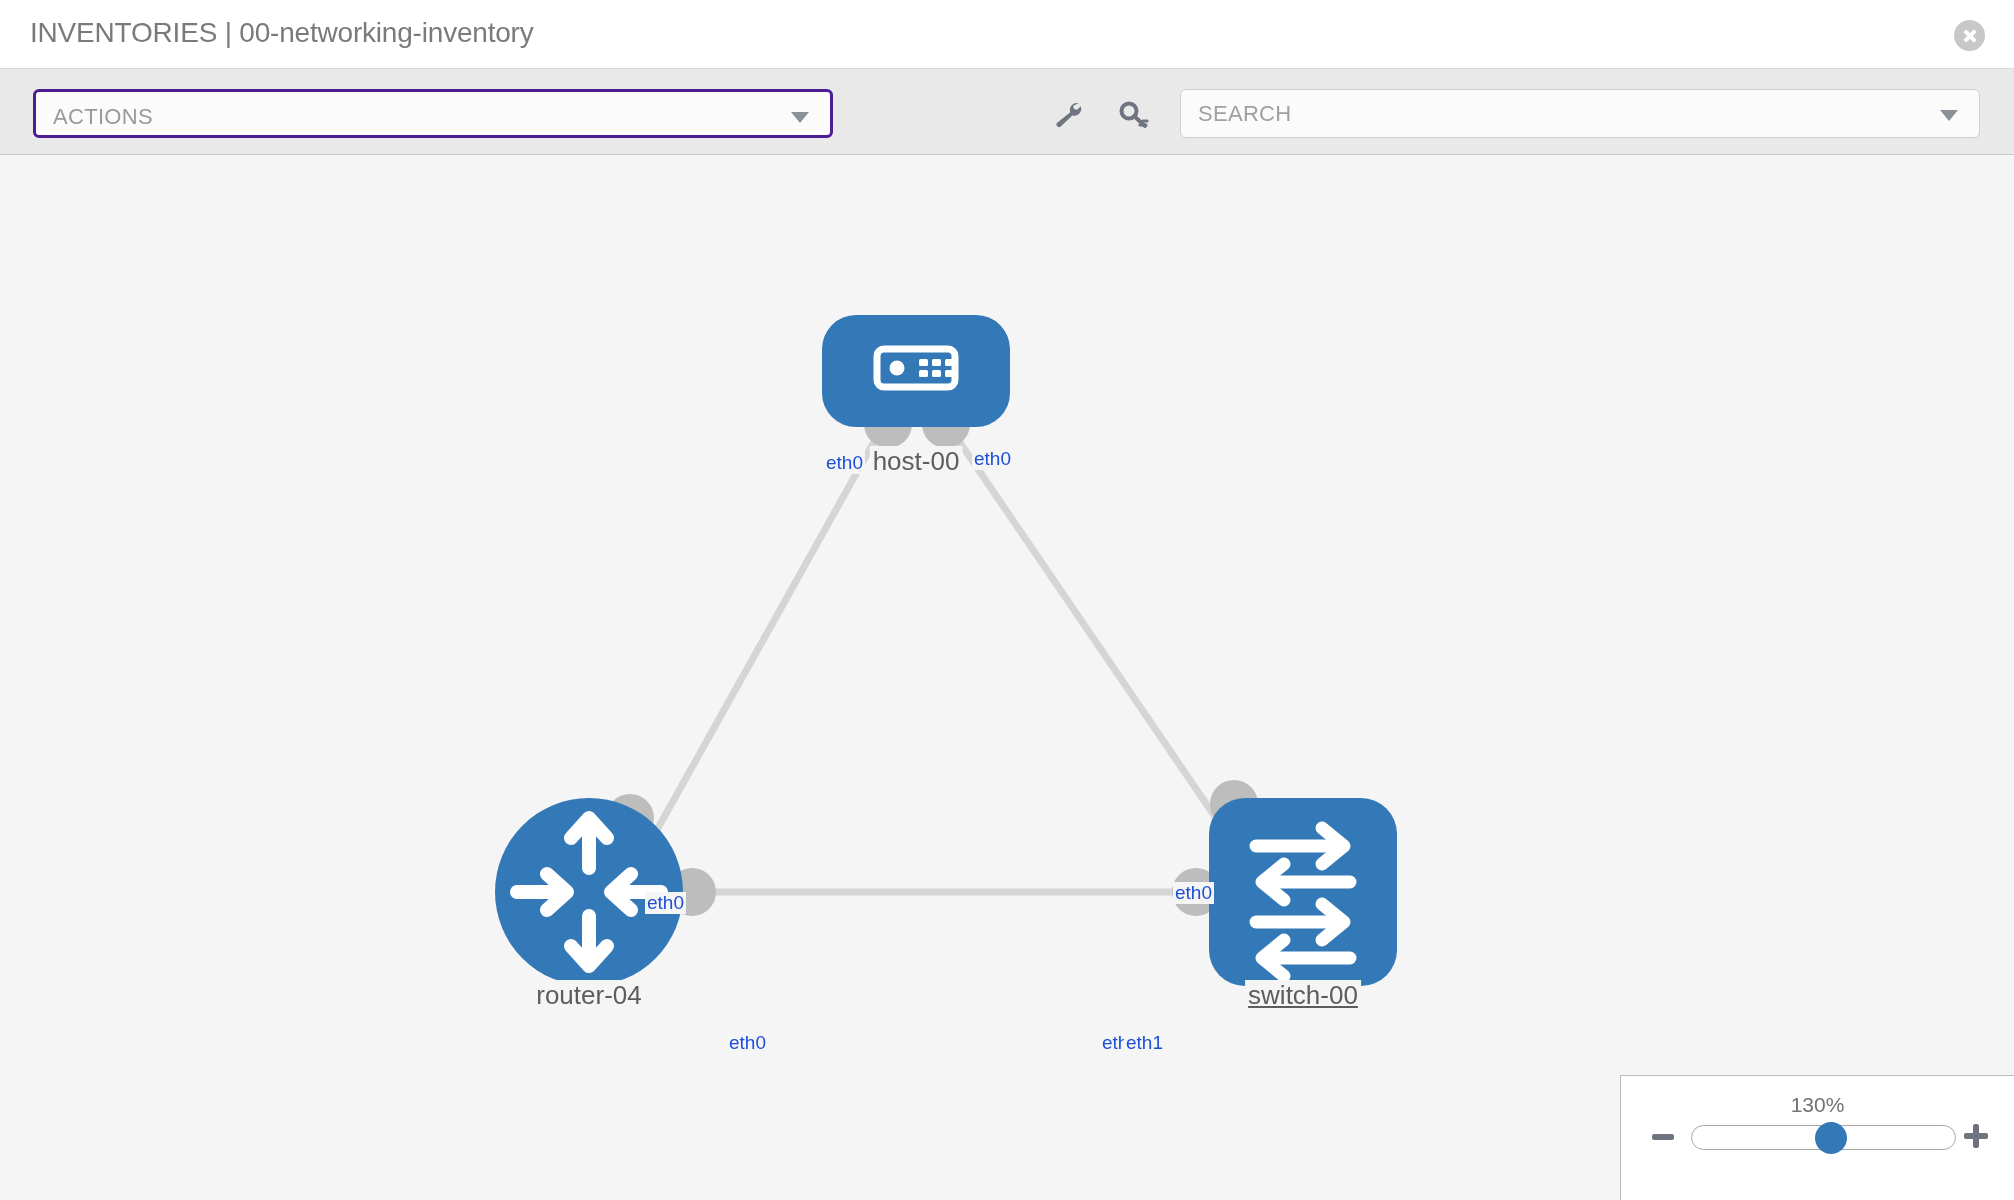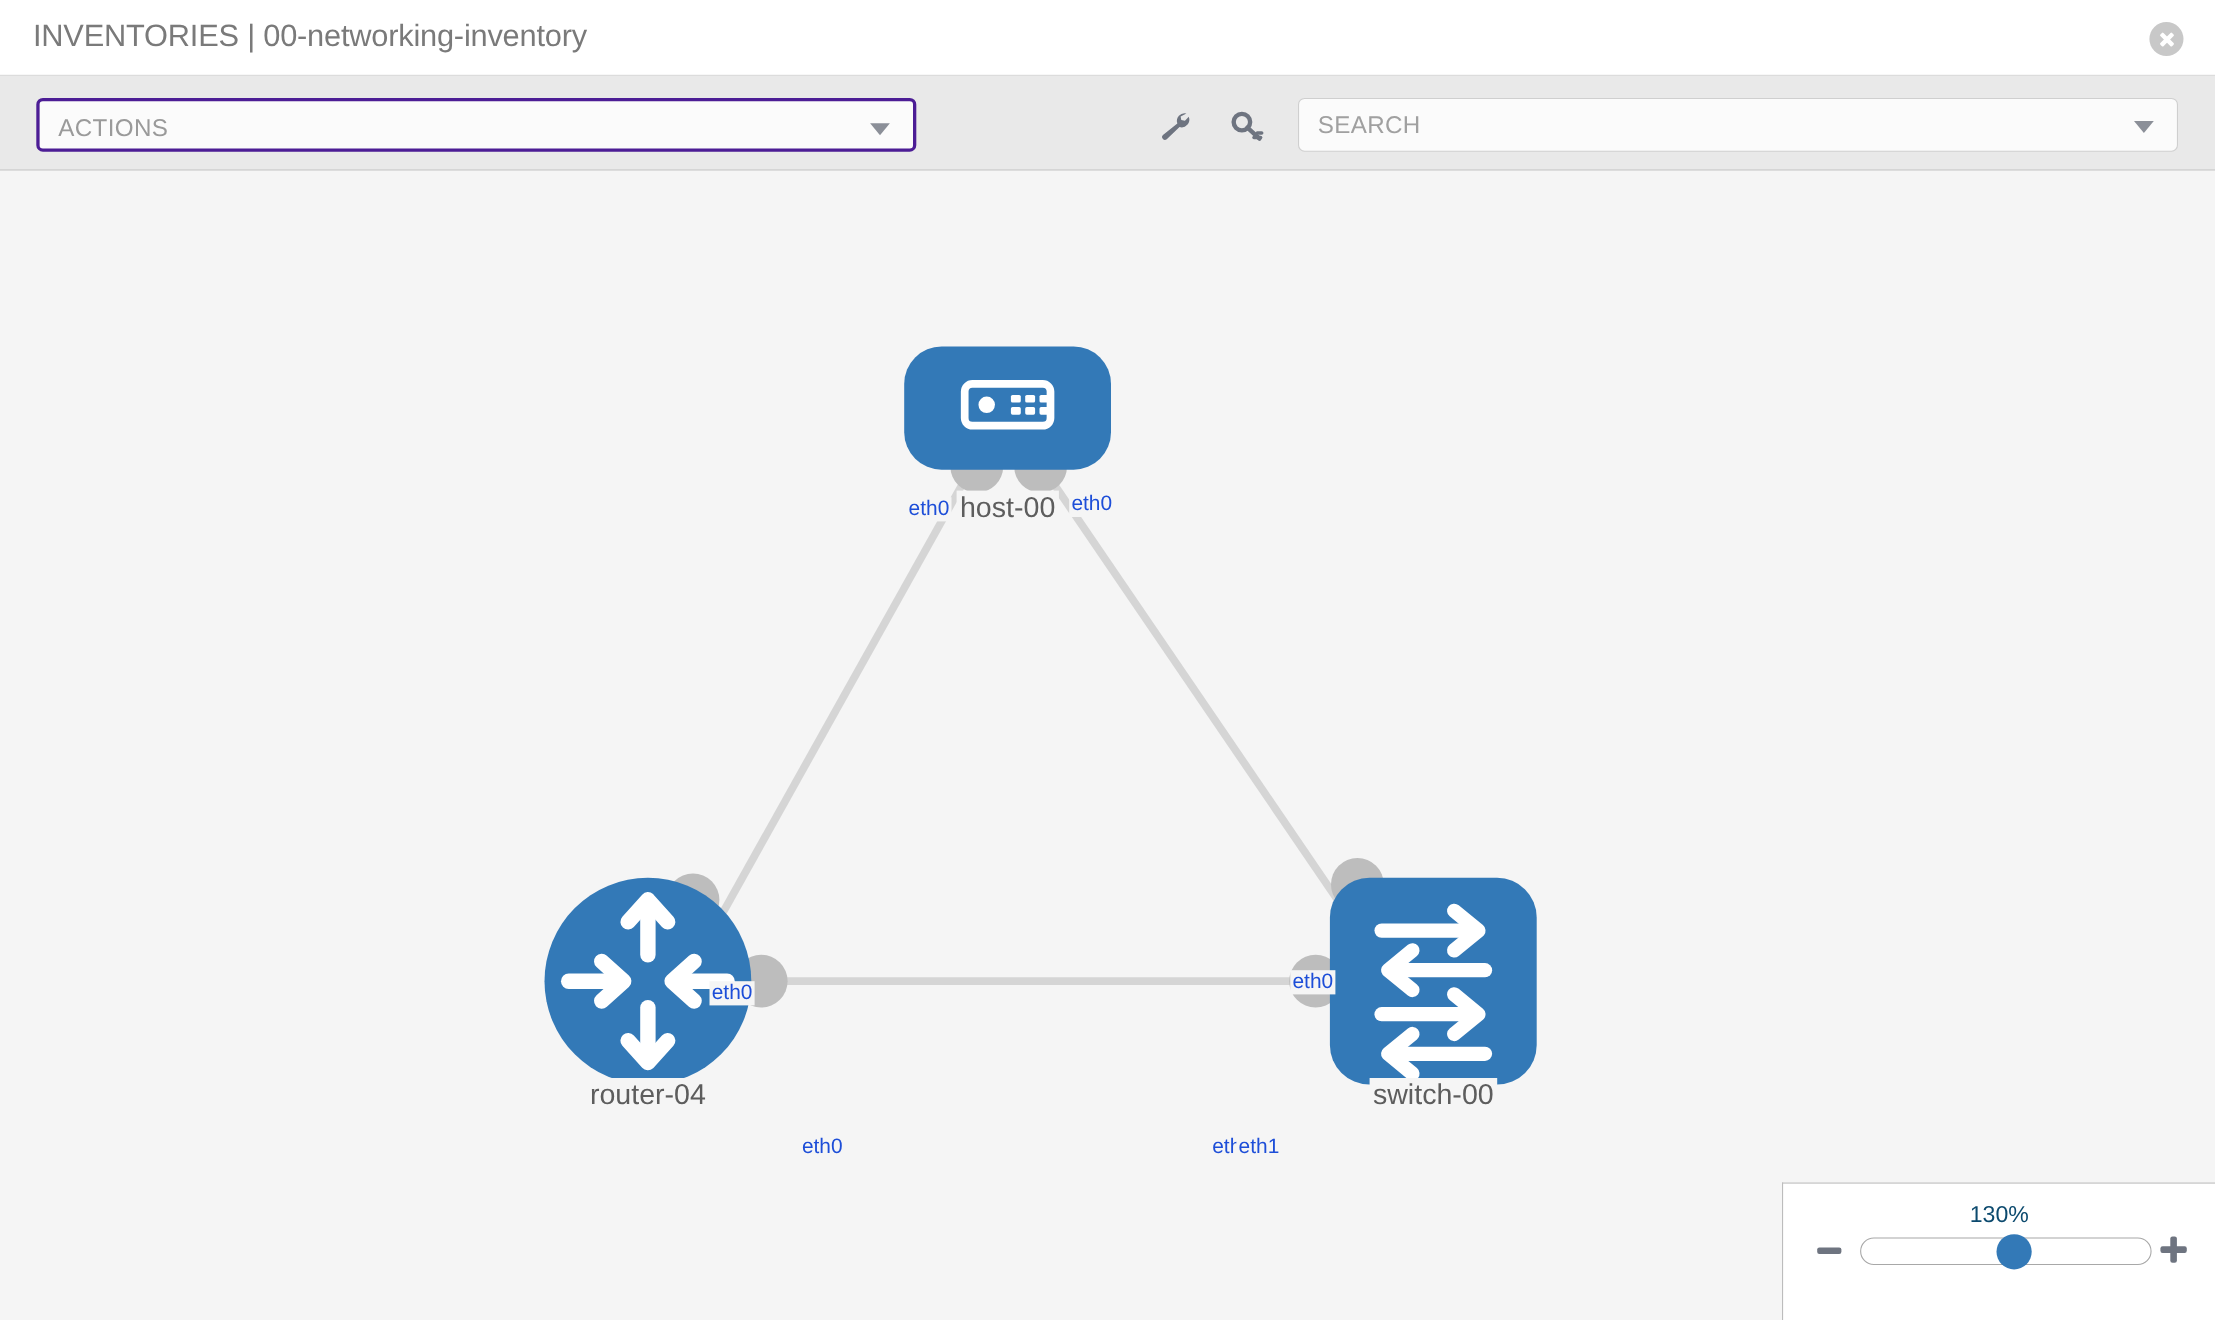--- a/index.html
+++ b/index.html
@@ -169,21 +169,21 @@
     height: 125px;
     background: #ffffff;
     border-top: 1px solid #bcbcbc;
     border-left: 1px solid #bcbcbc;
   }
   .zoom-level {
     position: absolute;
     top: 17px; left: 0; right: 0;
     text-align: center;
     font-size: 21px;
-    color: #0c4a6e;
+    color: #737373;
   }
   .zoom-minus {
     position: absolute;
     left: 31px; top: 58px;
     width: 22px; height: 6px;
     background: #6e7480;
     border-radius: 2px;
     cursor: pointer;
   }
   .zoom-plus {
@@ -324,21 +324,21 @@
           <path d="M1256 766 H1340"></path>
           <path d="M1322 748 L1344 766 L1322 784"></path>
           <path d="M1350 802 H1266"></path>
           <path d="M1284 784 L1262 802 L1284 820"></path>
         </g>
       </g>
     </svg>
 
     <div class="node-label" style="left:916px; top:290px;">host-00</div>
     <div class="node-label" style="left:589px; top:824px;">router-04</div>
-    <div class="node-label" style="left:1303px; top:824px;">switch-00</div>
+    <div class="node-label" style="left:1303px; top:824px;text-decoration:underline;">switch-00</div>
 
     <div class="port-label" style="left:824px; top:296px;">eth0</div>
     <div class="port-label" style="left:972px; top:292px;">eth0</div>
     <div class="port-label" style="left:645px; top:736px;">eth0</div>
     <div class="port-label" style="left:1173px; top:726px;">eth0</div>
     <div class="port-label" style="left:727px; top:876px;">eth0</div>
     <div class="port-label" style="left:1100px; top:876px;">eth</div>
     <div class="port-label" style="left:1124px; top:876px;">eth1</div>
   </div>
 

